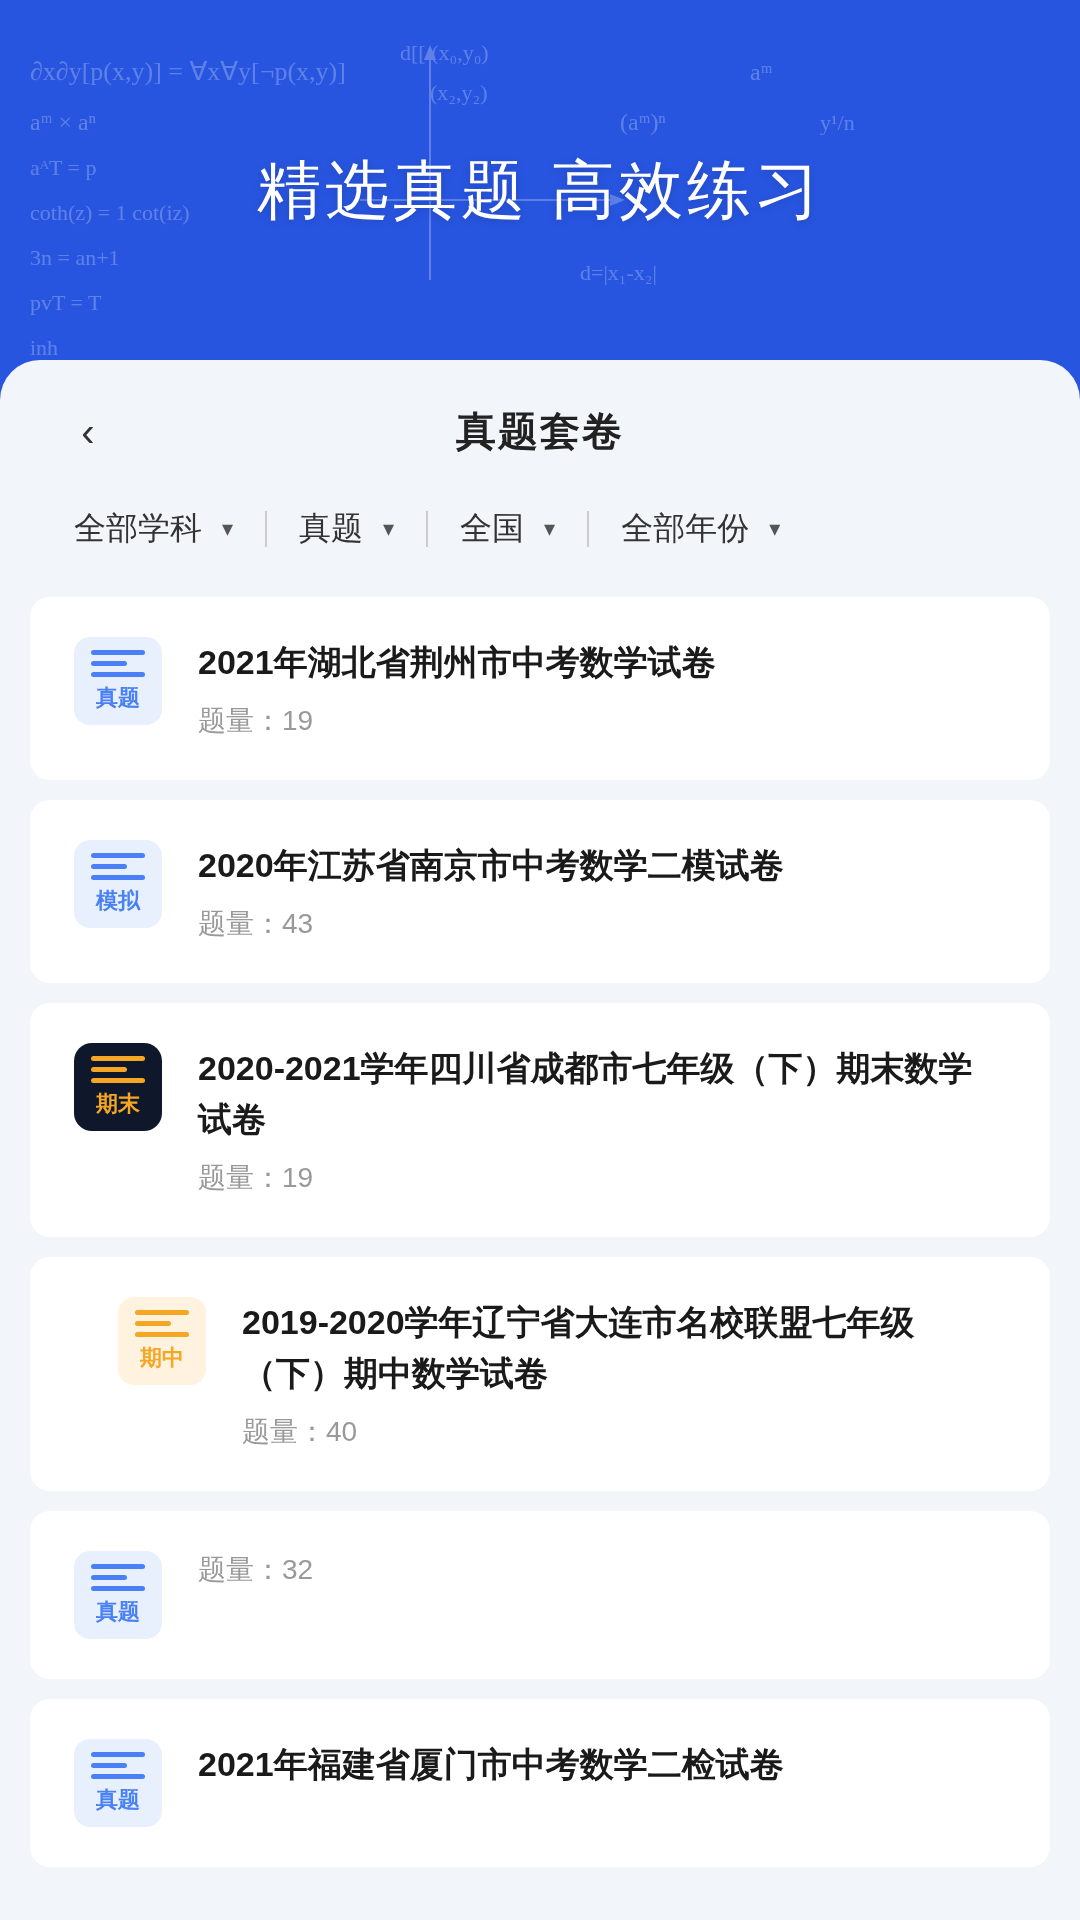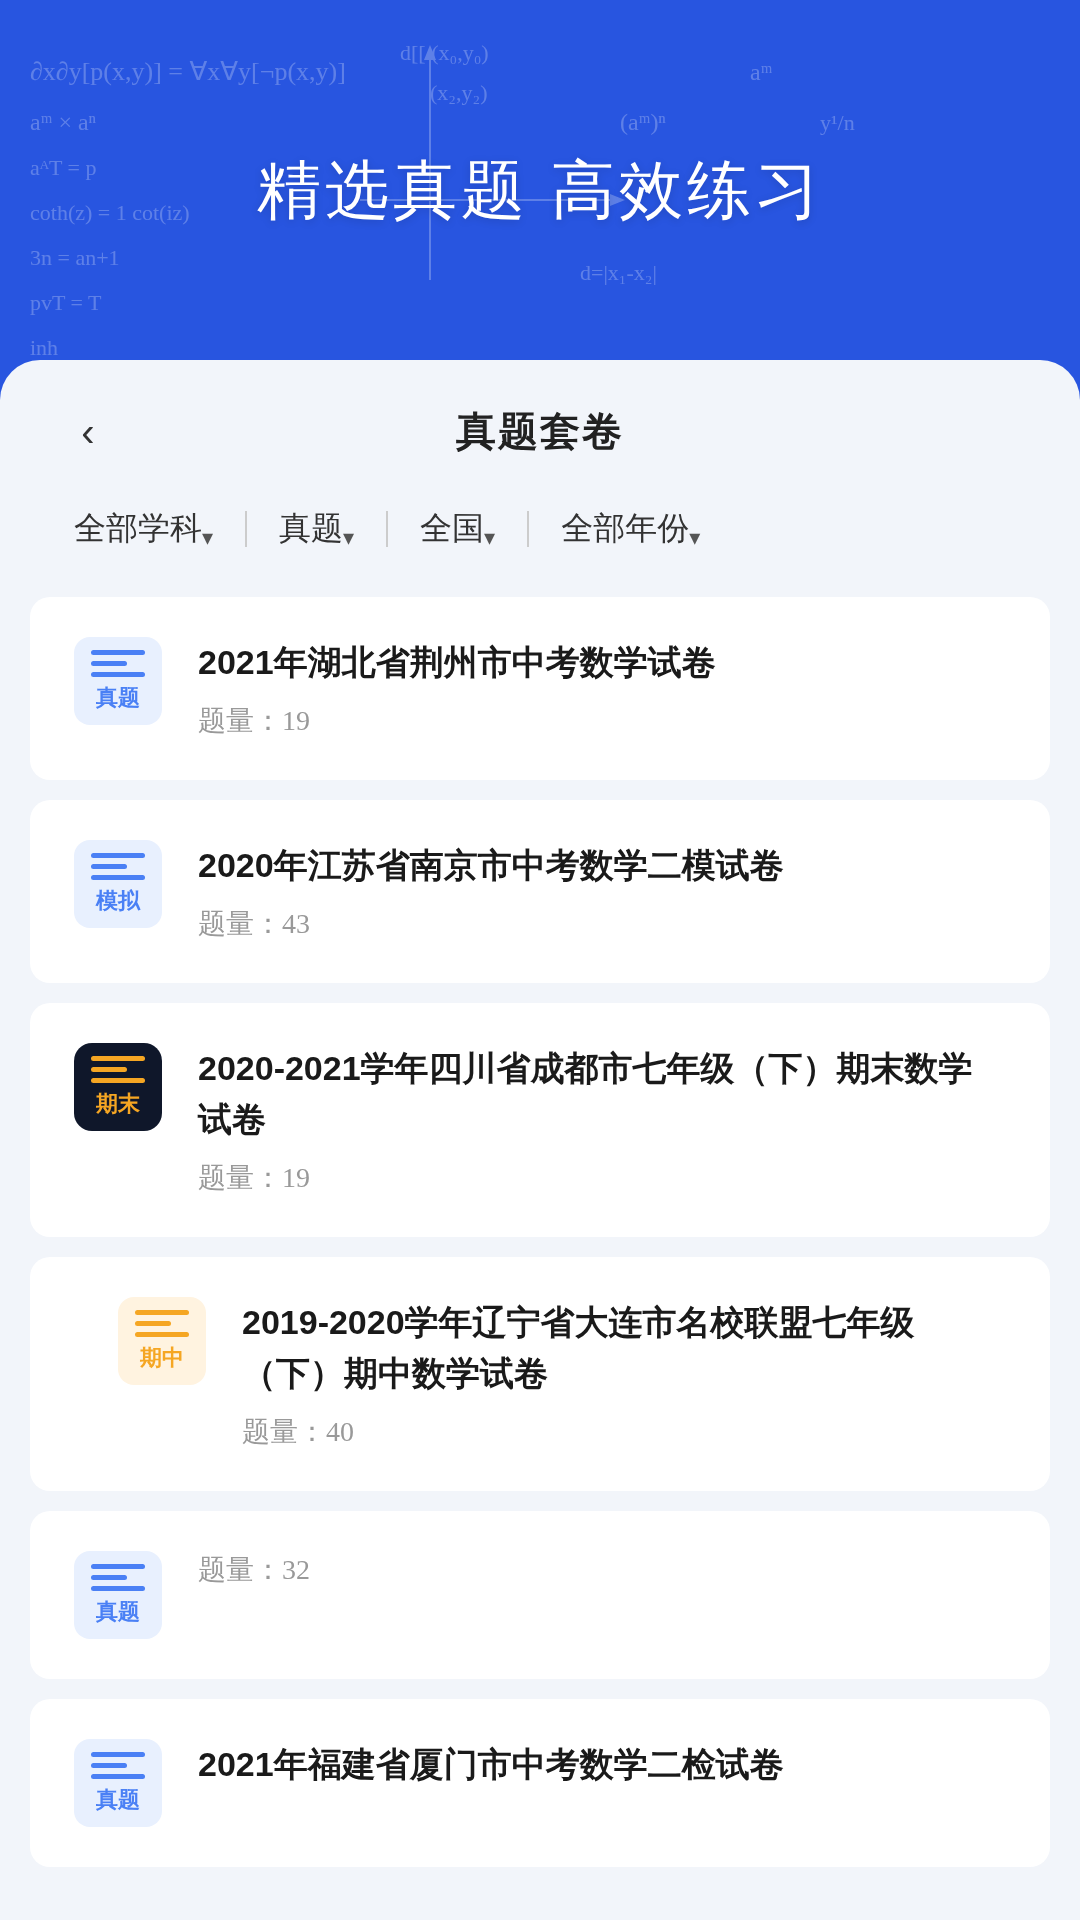--- a/index.html
+++ b/index.html
@@ -90,22 +90,22 @@
     
     .filter-bar {
       display: flex;
       align-items: center;
       padding: 0 50px;
       margin-bottom: 30px;
       gap: 0;
     }
     .filter-item {
       display: flex;
-      align-items: flex-end;
-      gap: 0;
+      align-items: center;
+      gap: 20px;
       padding: 16px 24px;
       font-size: 32px;
       color: #333;
       cursor: pointer;
       white-space: nowrap;
     }
     .filter-item .chevron-down {
       font-size: 22px;
       color: #555;
     }
@@ -196,21 +196,20 @@
     .exam-title {
       font-size: 34px;
       font-weight: 700;
       color: #1a1a1a;
       line-height: 1.5;
       margin-bottom: 14px;
     }
     .exam-count {
       font-size: 28px;
       color: #999;
-      font-family: Liberation Serif, serif;
     }
   </style>
 </head>
 <body>
 
 <div class="math-bg">
   <svg viewBox="0 0 1080 380" xmlns="http://www.w3.org/2000/svg" opacity="0.25">
 
     <text x="30" y="80" fill="white" font-size="26" font-family="serif">∂x∂y[p(x,y)] = ∀x∀y[¬p(x,y)]</text>
     <text x="30" y="130" fill="white" font-size="24" font-family="serif">aᵐ × aⁿ</text>

